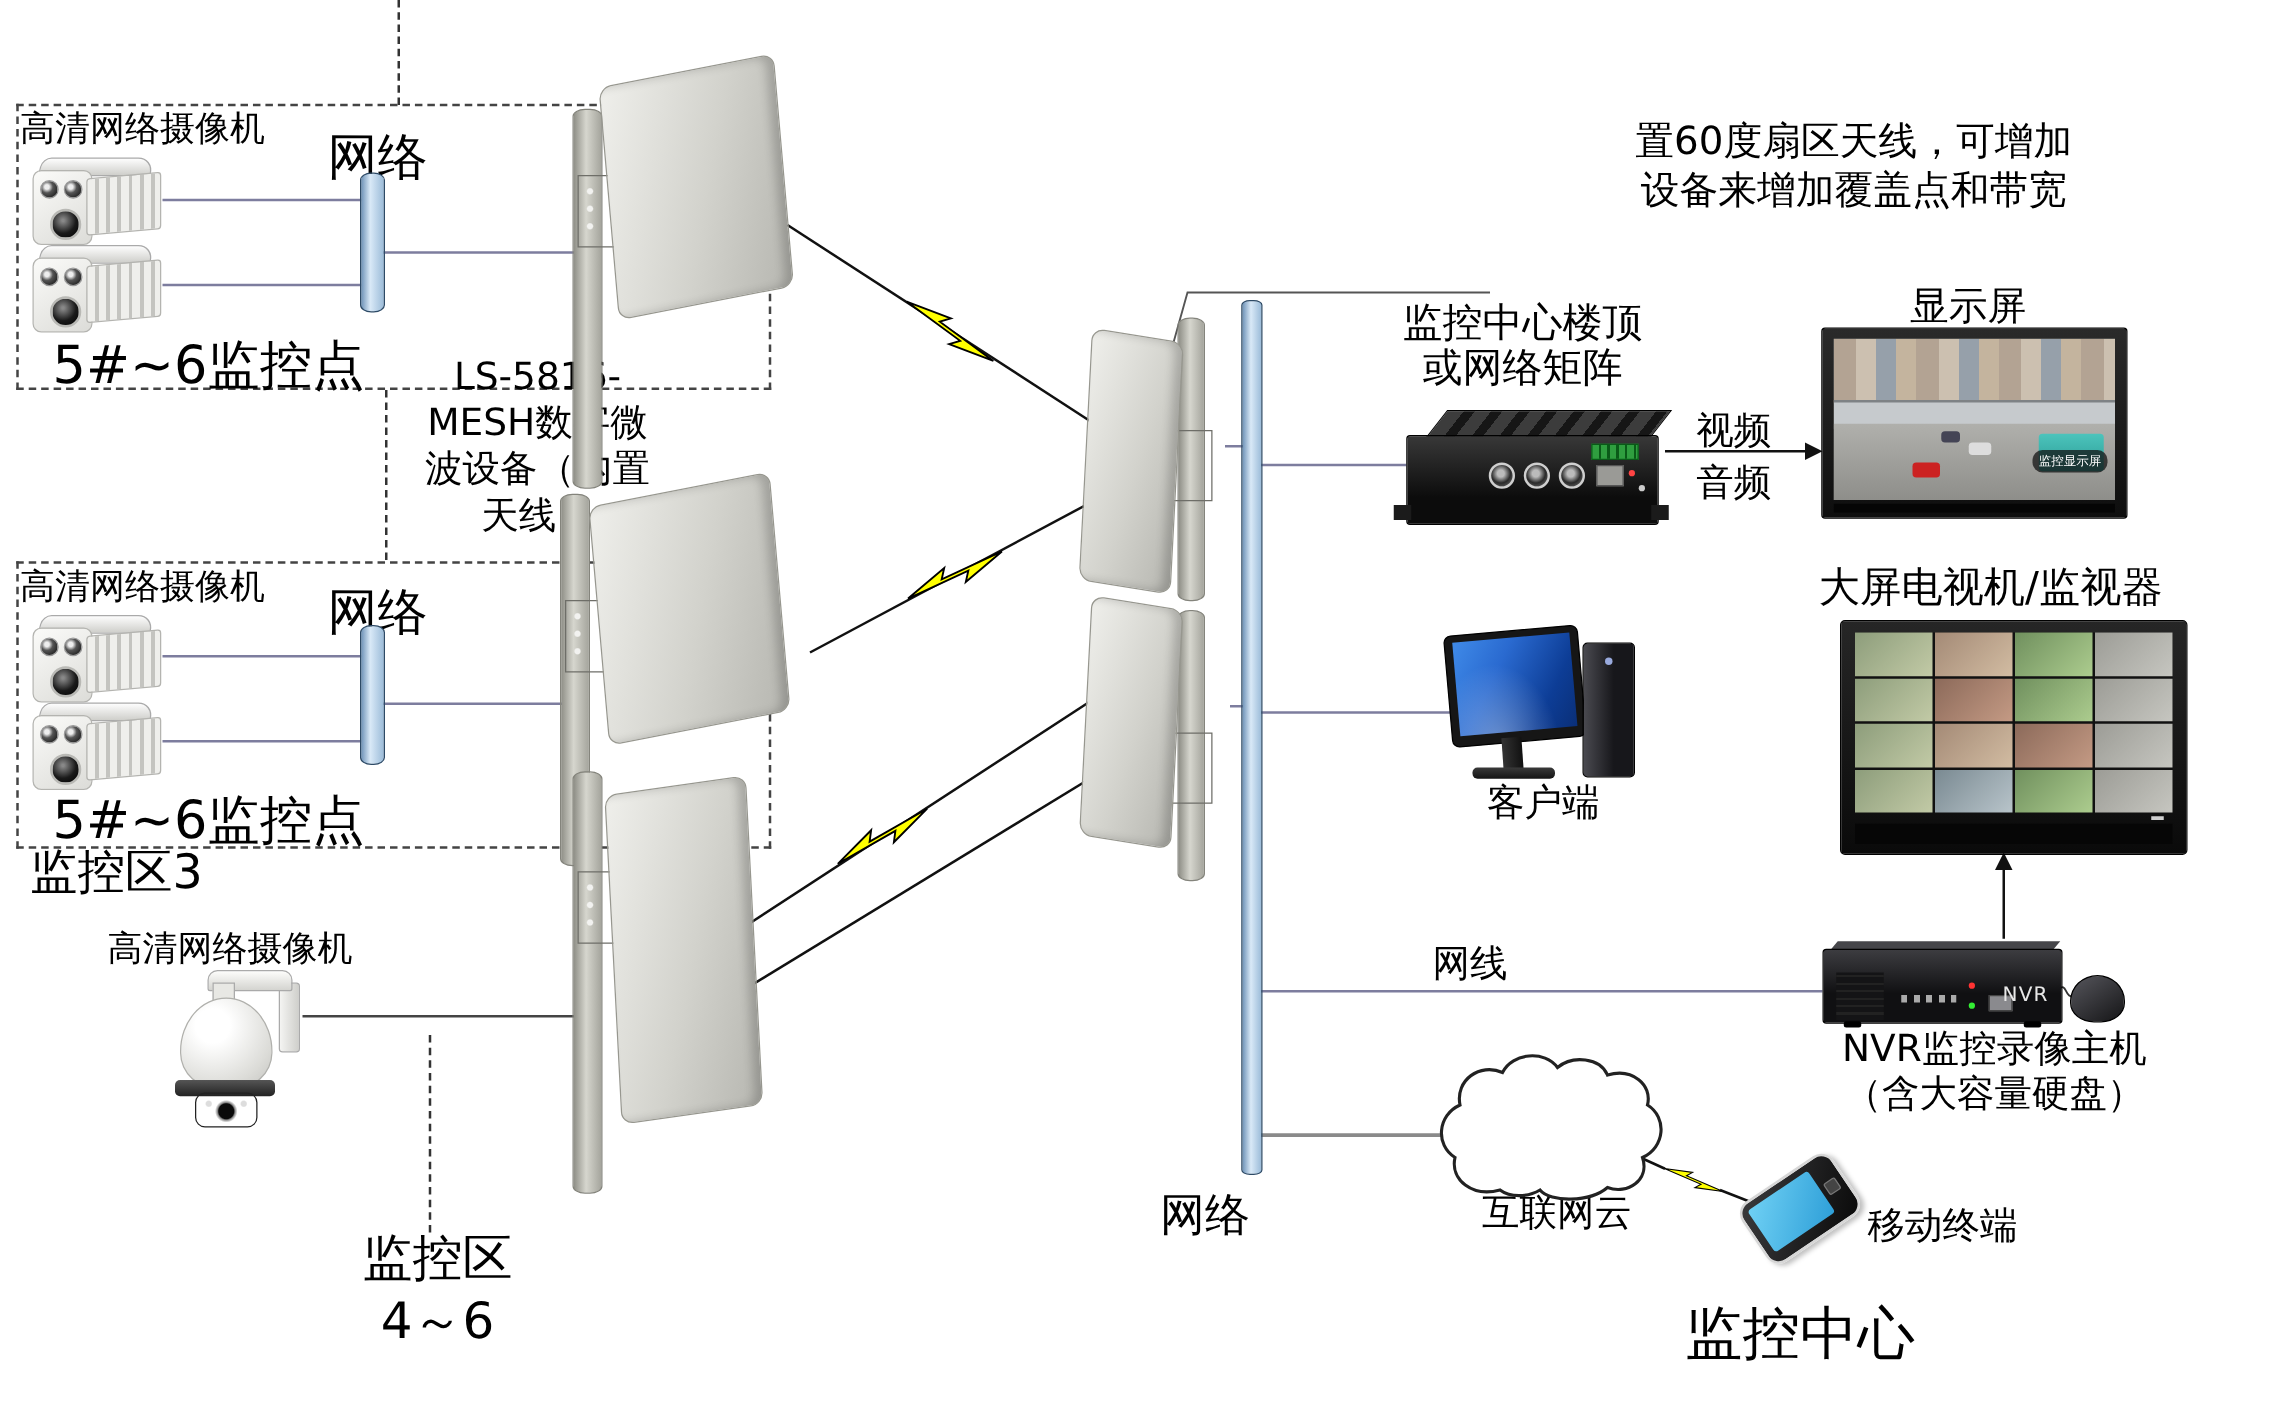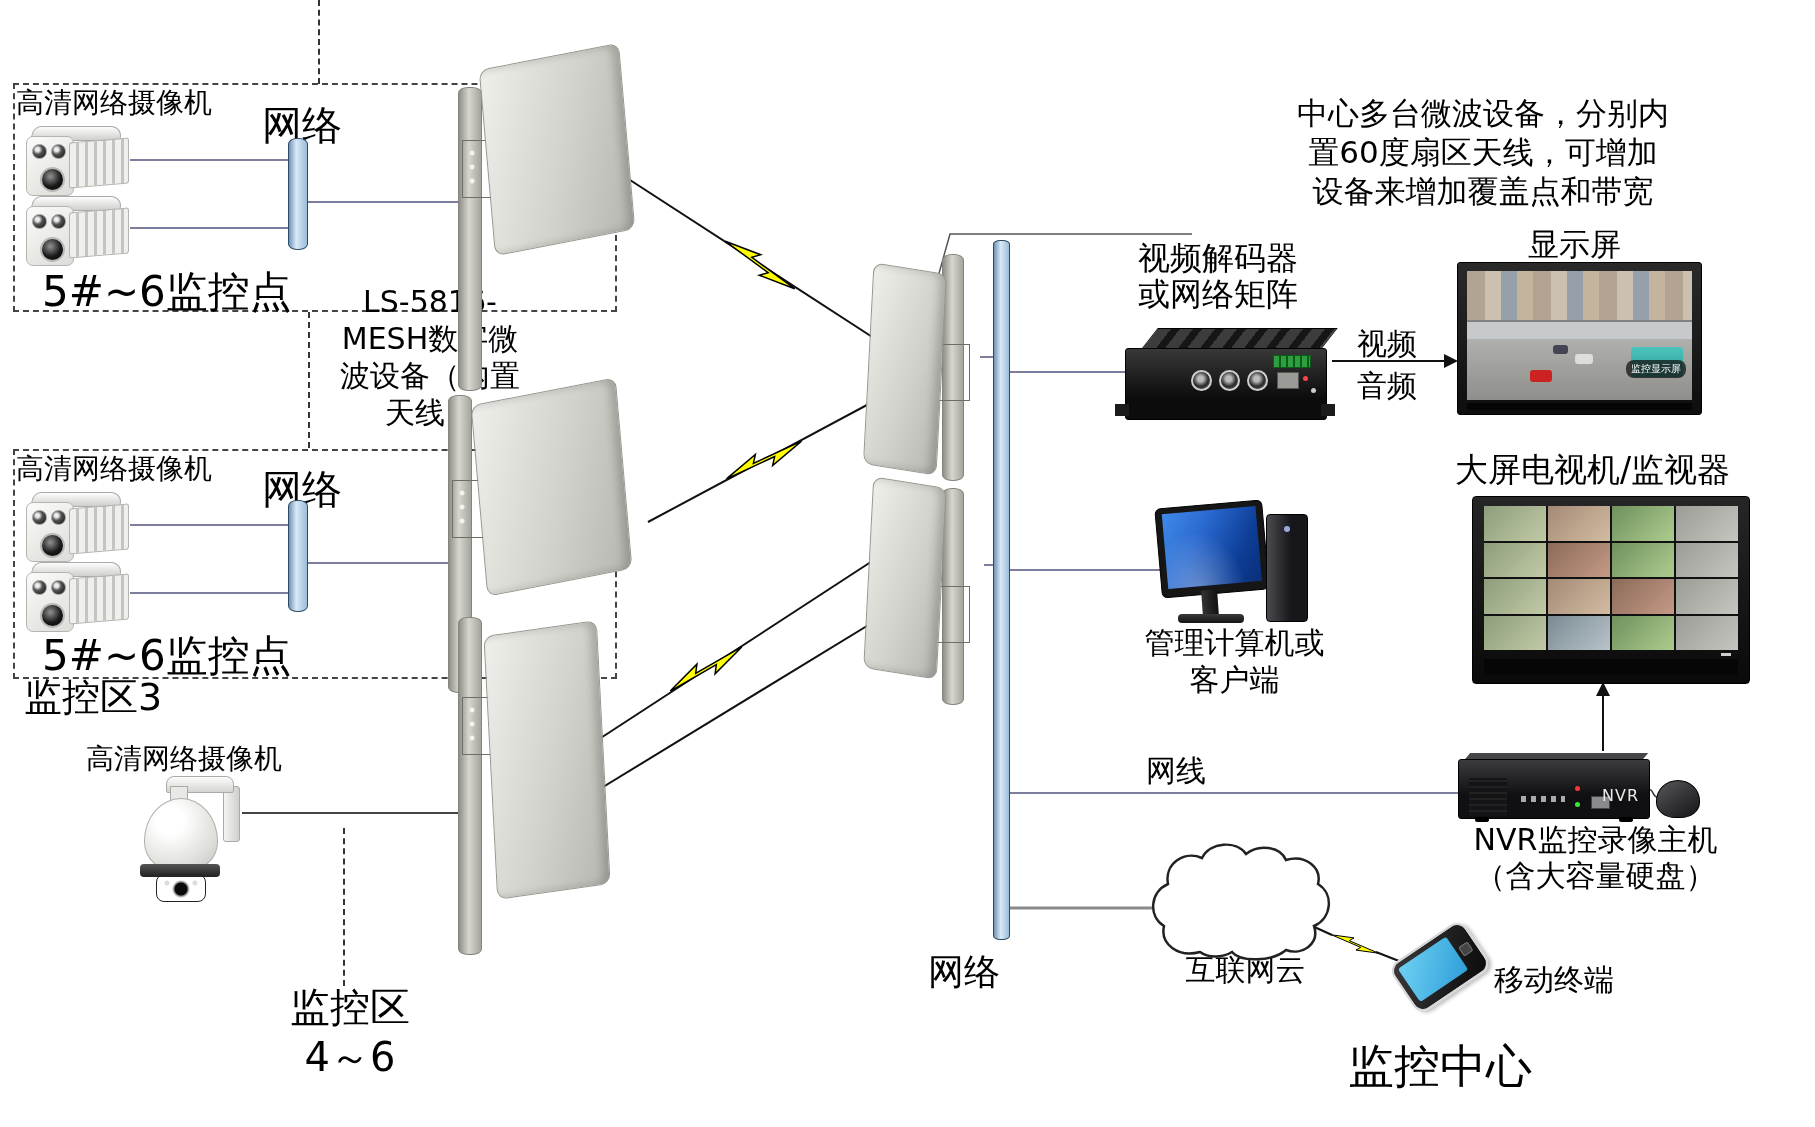--- a/index.html
+++ b/index.html
@@ -299,27 +299,26 @@
   </div>
   <div class="ant" style="left:862px;top:468px;width:110px;height:240px;">
     <div class="pole" style="left:80px;top:20px;width:20px;height:215px;"></div>
     <div class="bracket" style="left:62px;top:118px;width:44px;height:55px;"></div>
     <div class="panel" style="left:6px;top:14px;width:72px;height:190px;transform:rotate(3deg) skewY(6deg);"></div>
   </div>
   <div class="mast" style="left:993px;top:240px;width:15px;height:698px;"></div>
   <div class="lbl" style="left:928px;top:948px;font-size:36px;">网络</div>
 
   <div class="lbl lbl-c" style="left:1283px;top:94px;width:400px;font-size:31px;line-height:39px;">
-    <div>中心多台微波设备，分别内</div>
     <div>置60度扇区天线，可增加</div>
     <div>设备来增加覆盖点和带宽</div>
   </div>
 
   <div class="lbl lbl-c" style="left:1118px;top:240px;width:200px;font-size:32px;line-height:36px;">
-    <div>视频解码器</div>
+    <div>监控中心楼顶</div>
     <div>或网络矩阵</div>
   </div>
   <div class="dev decoder">
     <div class="top"></div>
     <div class="bodyf"></div>
     <div class="ear" style="left:-10px;"></div>
     <div class="ear" style="right:-10px;"></div>
     <div class="bnc" style="left:66px;"></div>
     <div class="bnc" style="left:94px;"></div>
     <div class="bnc" style="left:122px;"></div>
@@ -374,21 +373,20 @@
   <div class="dev pc">
     <div class="mon">
         <div class="mscr"></div>
       </div>
     <div class="stand"></div>
     <div class="base"></div>
     <div class="tower"></div>
     <div class="pwr"></div>
   </div>
   <div class="lbl lbl-c" style="left:1122px;top:624px;width:225px;font-size:30px;line-height:37px;">
-    <div>管理计算机或</div>
     <div>客户端</div>
   </div>
 
   <div class="lbl" style="left:1146px;top:751px;font-size:30px;">网线</div>
   <div class="dev nvr">
     <div class="topf"></div>
     <div class="box">
       <div class="vent"></div>
       <div class="icons"></div>
       <div class="ledr"></div>

